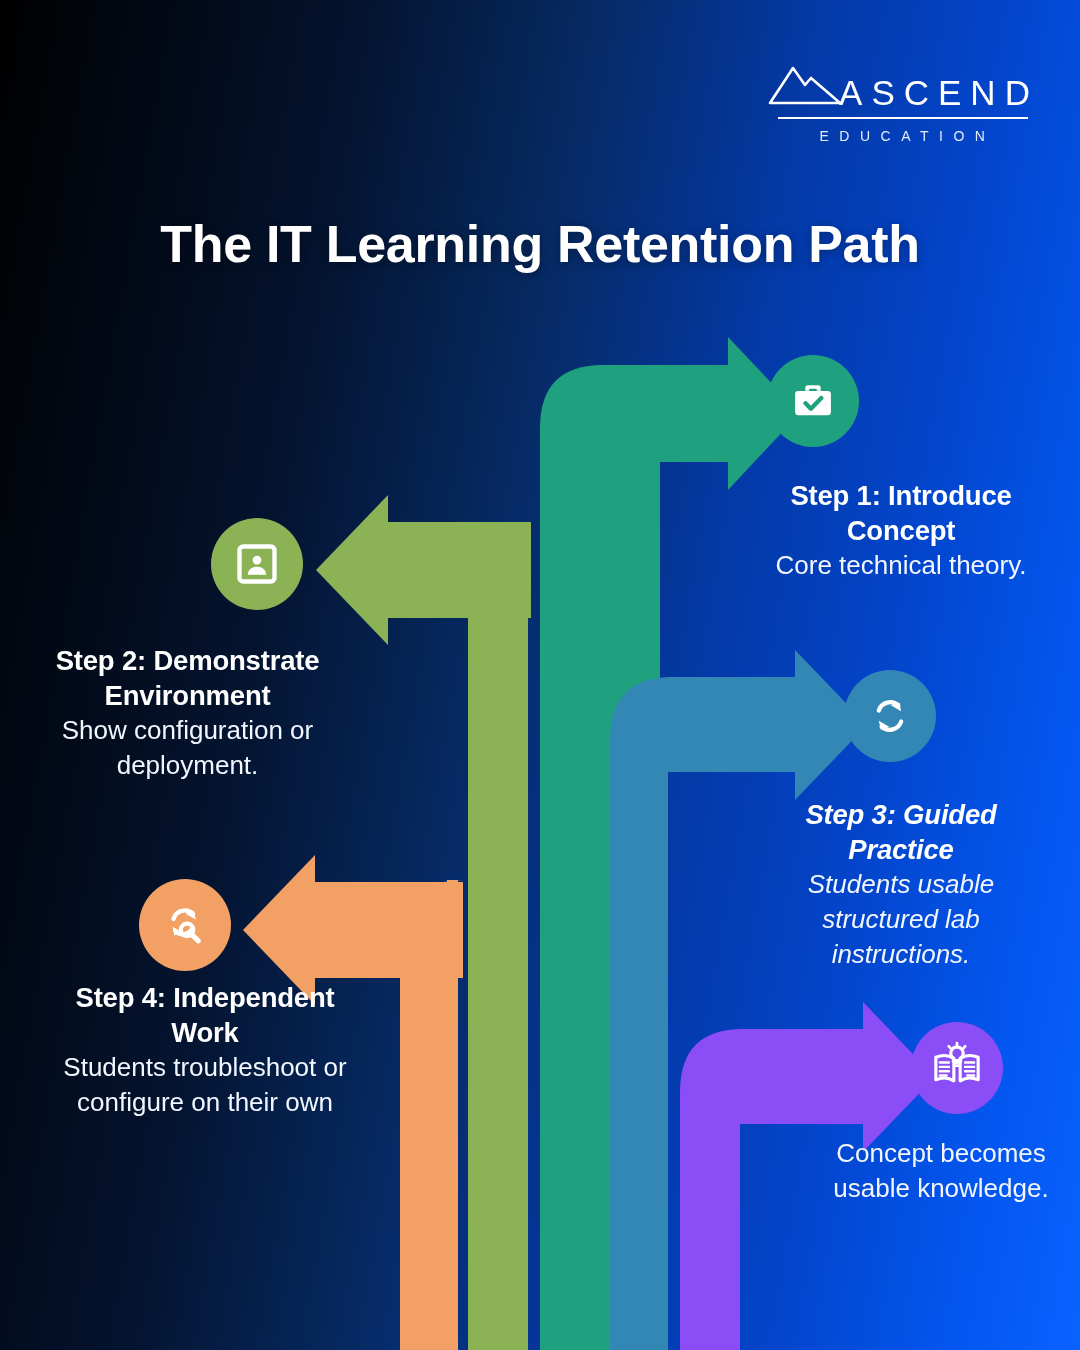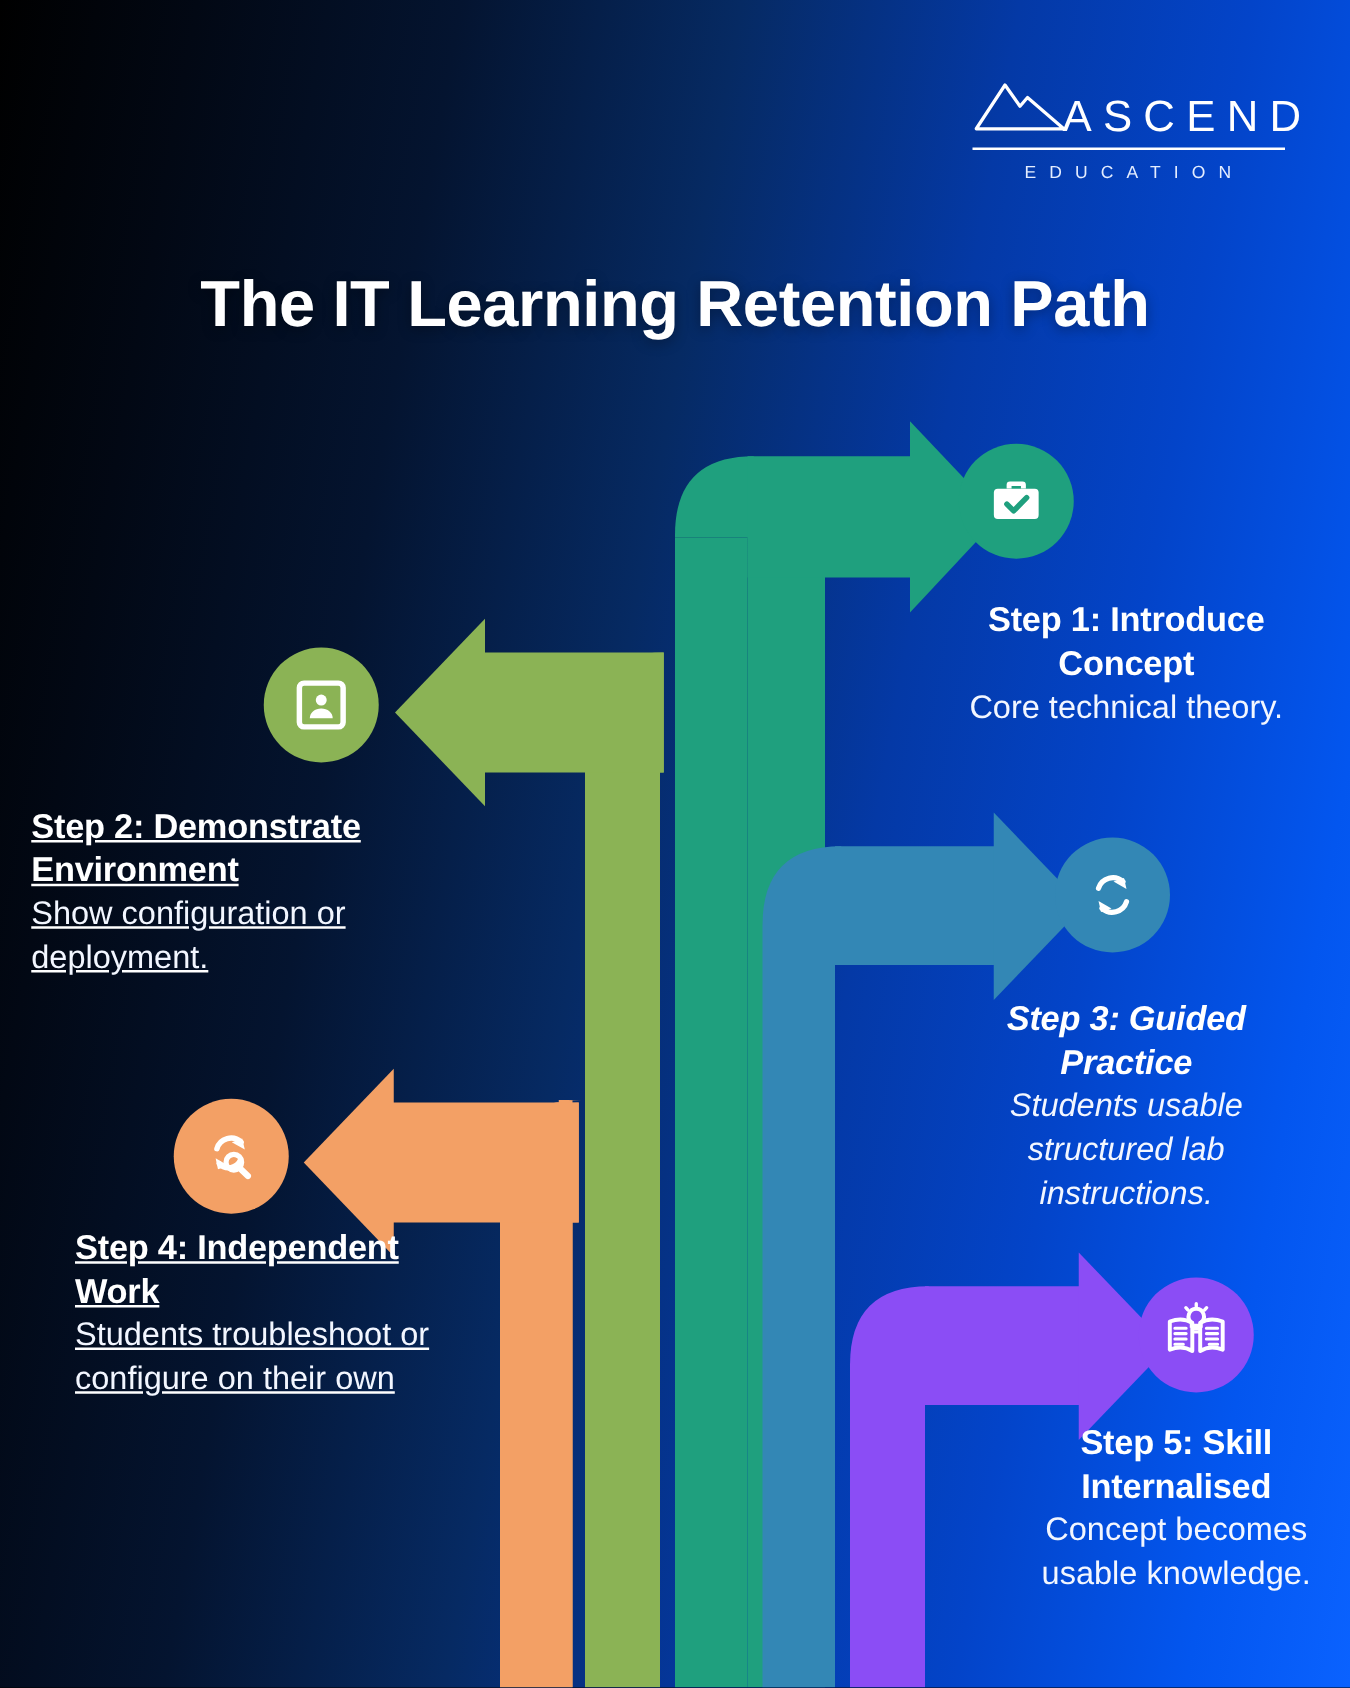--- a/index.html
+++ b/index.html
@@ -24,21 +24,21 @@
     overflow:hidden;
   }
 
   
   #logo {
     position:absolute; right:52px; top:62px;
     width:250px; text-align:center;
     color:#ffffff;
   }
   #logo .wordmark {
-    display:flex; align-items:flex-end; justify-content:flex-start;
+    display:flex; align-items:flex-end; justify-content:center;
     gap:6px;
   }
   #logo .peak { display:block; }
   #logo .ascend {
     font-size:35px; letter-spacing:9px; font-weight:400;
     line-height:1; margin-left:-10px; color:#ffffff;
   }
   #logo .rule {
     height:2px; background:#ffffff; margin:7px 0 9px 0; width:100%;
   }
@@ -73,21 +73,21 @@
   .step-block { position:absolute; color:#ffffff; }
   .step-title {
     font-size:27.5px; font-weight:700; line-height:1.28;
     letter-spacing:-0.2px;
   }
   .step-desc {
     font-size:26px; font-weight:400; line-height:1.34;
     color:#f2f6ff;
   }
   .align-left  { text-align:center; }
-  .align-right { text-align:left;text-decoration:underline; }
+  .align-right { text-align:center; }
 </style>
 </head>
 <body>
 
 <div id="stage">
 
   <div id="logo">
     <div class="wordmark">
       <span class="peak">
         <svg width="76" height="44" viewBox="0 0 76 44">
@@ -204,17 +204,16 @@
         <path d="M21.4 7.2c-2.6-1.0-5.6-1.0-8.0 0.5v10.0c2.4-1.5 5.4-1.5 8.0-0.5Z" fill="none" stroke="#ffffff" stroke-width="1.4" stroke-linejoin="round"></path>
         <path d="M4.4 9.6h4.0M4.4 11.5h4.0M4.4 13.4h4.0M4.4 15.3h3.0" stroke="#ffffff" stroke-width="1.1" stroke-linecap="round"></path>
         <path d="M15.6 9.6h4.0M15.6 11.5h4.0M15.6 13.4h4.0M16.6 15.3h3.0" stroke="#ffffff" stroke-width="1.1" stroke-linecap="round"></path>
         <path d="M12 2.7a2.7 2.7 0 0 0-1.6 4.9v1.1h3.2V7.6A2.7 2.7 0 0 0 12 2.7Z" fill="none" stroke="#ffffff" stroke-width="1.4"></path>
         <path d="M10.7 9.6h2.6M10.9 10.9h2.2" stroke="#ffffff" stroke-width="1.2" stroke-linecap="round"></path>
         <path d="M12 0.9v1.0M8.3 2.3l0.7 0.8M15.7 2.3l-0.7 0.8" stroke="#ffffff" stroke-width="1.2" stroke-linecap="round"></path>
       </svg>
     </span>
   </div>
   <div class="step-block align-left" style="left:818px; top:1136px; width:246px;">
-    <div class="step-title">Step 5: Skill Internalised</div>
     <div class="step-desc">Concept becomes usable knowledge.</div>
   </div>
 
 </div>
 
 </body></html>

